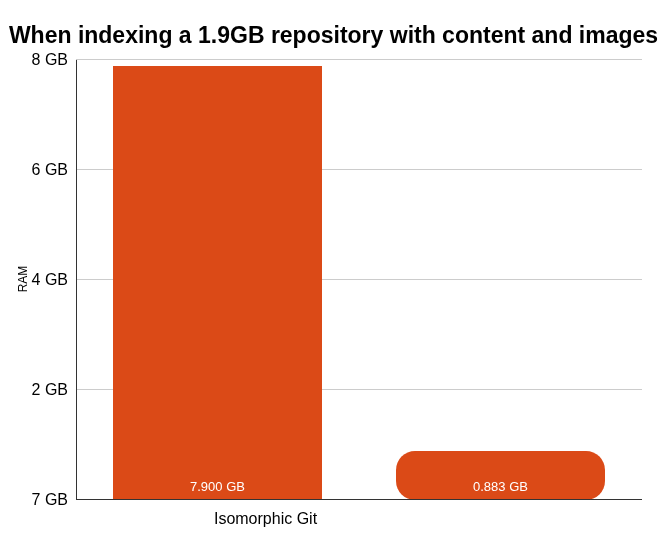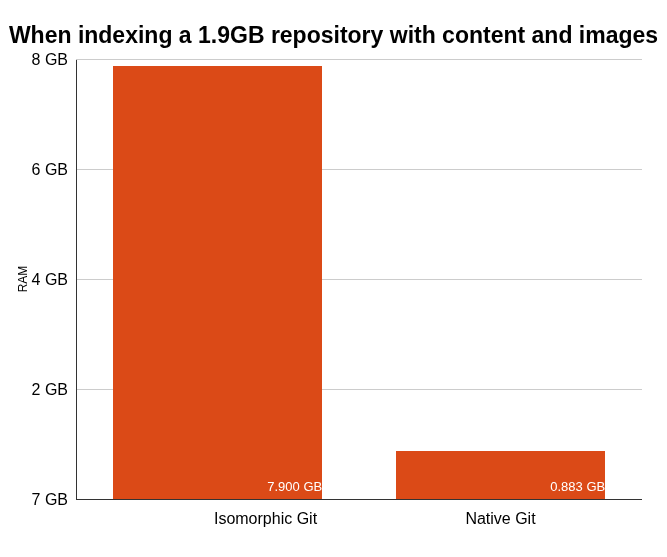--- a/index.html
+++ b/index.html
@@ -73,21 +73,21 @@
   }
   .bar {
     position: absolute;
     bottom: 0;
     background: #db4a17;
   }
   .bar-label {
     position: absolute;
     bottom: 6px;
     width: 100%;
-    text-align: right;
+    text-align: center;
     font-size: 13px;
     color: #fff;
   }
   .x-tick-label {
     position: absolute;
     top: 100%;
     padding-top: 10px;
     font-size: 16px;
     color: #000;
     text-align: center;
@@ -110,22 +110,21 @@
 
   <div class="y-tick-label" style="bottom:0%;transform:translateY(50%);">7 GB</div>
   <div class="y-tick-label" style="bottom:25%;transform:translateY(50%);">2 GB</div>
   <div class="y-tick-label" style="bottom:50%;transform:translateY(50%);">4 GB</div>
   <div class="y-tick-label" style="bottom:75%;transform:translateY(50%);margin-top:8px;">6 GB</div>
   <div class="y-tick-label" style="bottom:100%;transform:translateY(50%);">8 GB</div>
 
   <div class="bar" style="left:6.5%;width:37%;height:98.75%;">
     <div class="bar-label">7.900 GB</div>
   </div>
-  <div class="bar" style="left:56.5%;width:37%;height:11.04%;">
+  <div class="bar" style="left:56.5%;width:37%;height:11.04%;border-radius:19px;">
     <div class="bar-label">0.883 GB</div>
   </div>
 
   <div class="x-tick-label" style="left:25%;margin-left:48px;">Isomorphic Git</div>
-  <div class="x-tick-label" style="left:75%;">Native Git</div>
 
   <div class="axis-line x-axis"></div>
   <div class="axis-line y-axis"></div>
 </div>
 
 </body></html>

